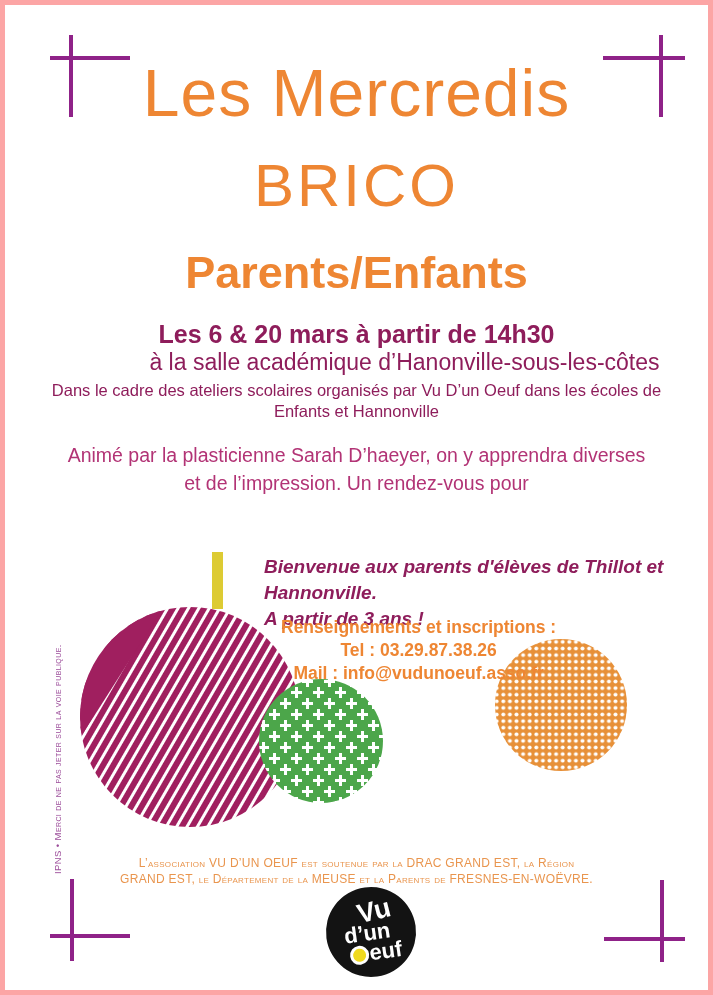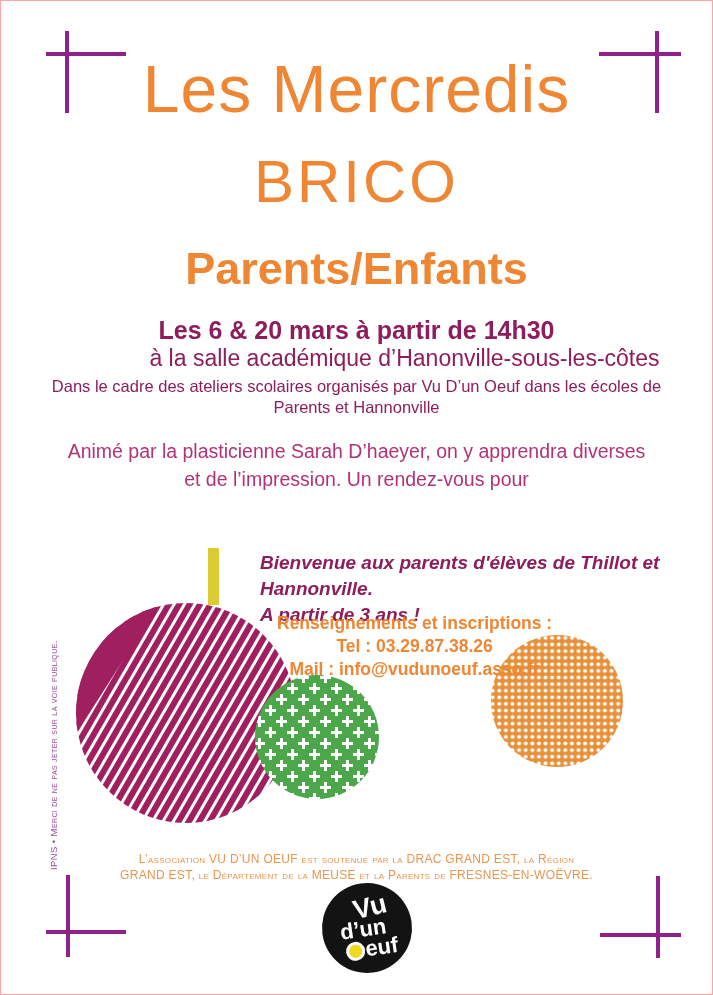--- a/index.html
+++ b/index.html
@@ -1,20 +1,20 @@
 <!DOCTYPE html>
 <html><head>
 <meta charset="utf-8">
 <style>
   html,body{margin:0;padding:0;background:#ffffff;}
   .page{
     position:relative;
     width:713px;height:995px;
     background:#ffffff;
-    border:1px solid #fca5a5;
+    border:5px solid #fca5a5;
     box-sizing:border-box;
     overflow:hidden;
     font-family:"Liberation Sans", sans-serif;
   }
   
   .crop{position:absolute;background:#8F2288;}
   
   .title1{position:absolute;top:50px;left:0;width:100%;text-align:center;
     font-size:66px;font-weight:400;color:#EE8633;letter-spacing:1px;}
   .title2{position:absolute;top:146px;left:0;width:100%;text-align:center;
@@ -100,21 +100,21 @@
   </svg>
 
   <div class="title1">Les Mercredis</div>
   <div class="title2">BRICO</div>
   <div class="title3">Parents/Enfants</div>
 
   <div class="dates">Les 6 &amp; 20 mars à partir de 14h30</div>
   <div class="location">à la salle académique d’Hanonville-sous-les-côtes</div>
   <div class="context">
     <div>Dans le cadre des ateliers scolaires organisés par Vu D’un Oeuf dans les écoles de</div>
-    <div>Parents et Hannonville</div>
+    <div>Enfants et Hannonville</div>
   </div>
 
   <div class="description">
     <div>Animé par la plasticienne Sarah D’haeyer, on y apprendra diverses</div>
     <div>et de l’impression. Un rendez-vous pour</div>
   </div>
 
   <div class="highlight-bar"></div>
   <div class="highlight">
     <div>Bienvenue aux parents d'élèves de Thillot et Hannonville.</div>

